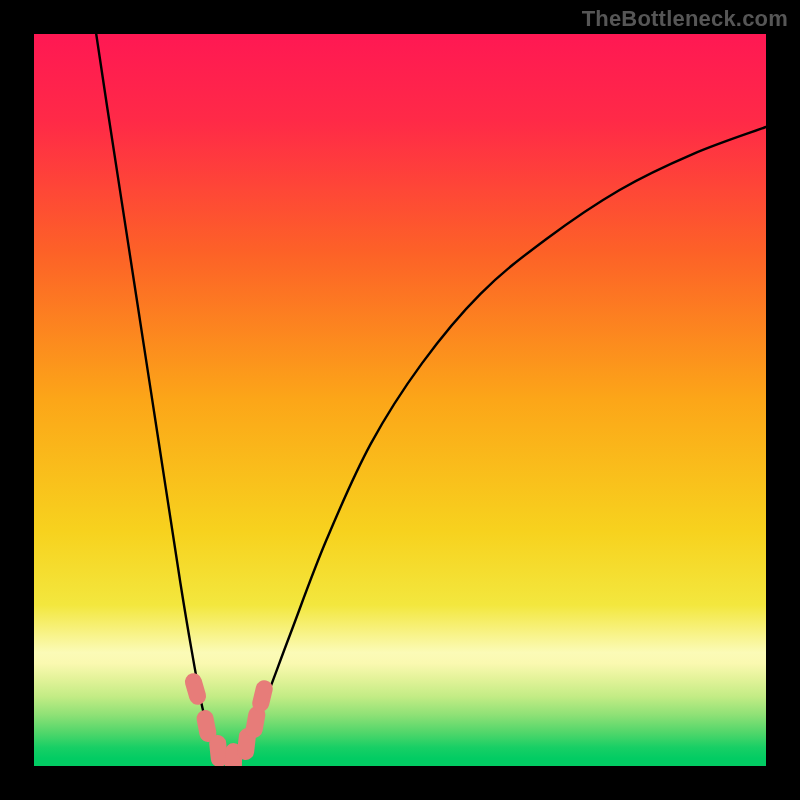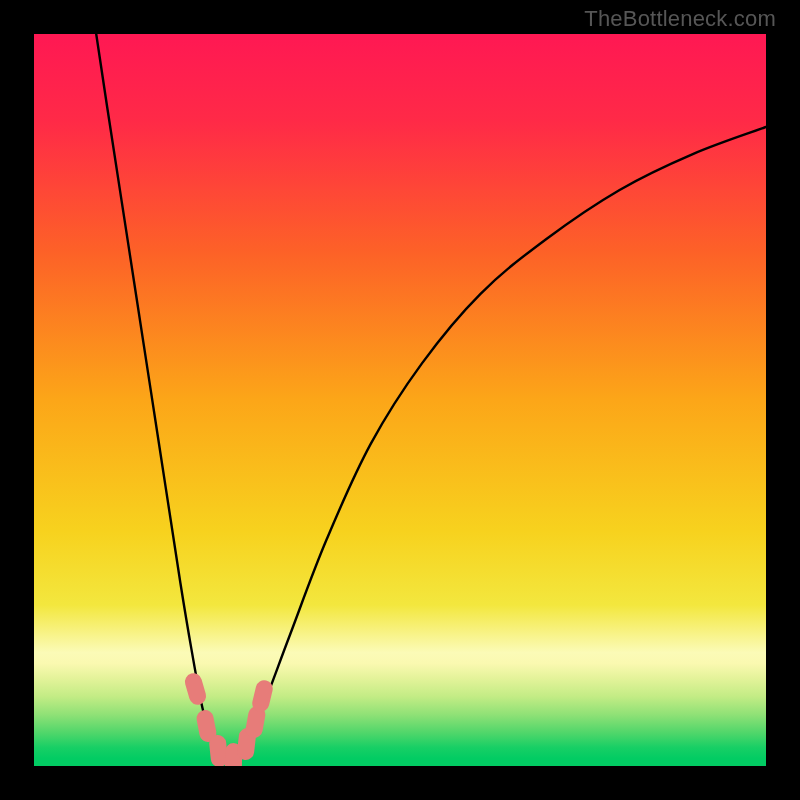--- a/index.html
+++ b/index.html
@@ -6,26 +6,26 @@
   html, body { width: 800px; height: 800px; overflow: hidden; background: #000; }
   .frame {
     position: relative;
     width: 800px;
     height: 800px;
     background: #000;
   }
   .attribution {
     position: absolute;
     top: 6px;
-    right: 24px;
+    right: 12px;
     font-family: Arial, Helvetica, sans-serif;
     font-size: 22px;
     color: #565656;
     letter-spacing: 0.2px;
-    font-weight: 400;
+    font-weight: 700;
     z-index: 30;
   }
   .plot-area {
     position: absolute;
     left: 34px;
     top: 34px;
     width: 732px;
     height: 732px;
     overflow: hidden;
     z-index: 10;

